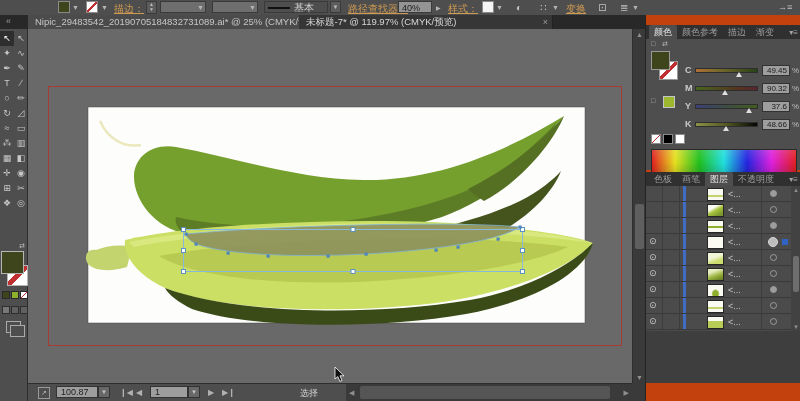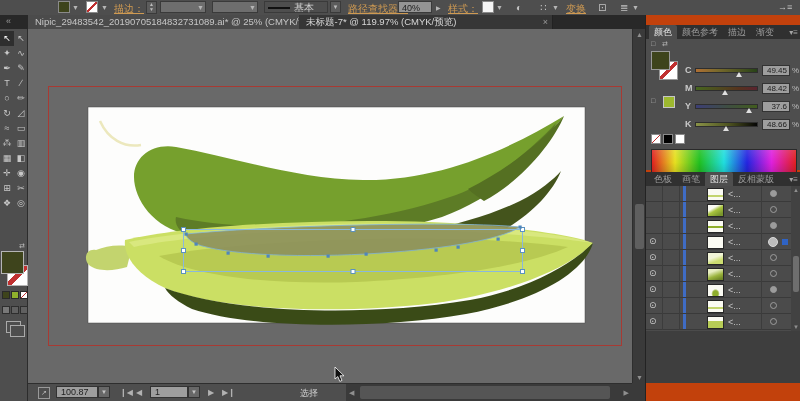--- a/index.html
+++ b/index.html
@@ -310,21 +310,21 @@
           <span class="chlab">C</span>
           <div class="chtrack ch-C"></div>
           <div class="chthumb" style="left: 93.1px;"></div>
           <div class="chval">49.45</div>
           <span class="chunit">%</span>
         </div>
         <div class="chrow" style="top: 44px;">
           <span class="chlab">M</span>
           <div class="chtrack ch-M"></div>
           <div class="chthumb" style="left: 79.24px;"></div>
-          <div class="chval">48.42</div>
+          <div class="chval">90.32</div>
           <span class="chunit">%</span>
         </div>
         <div class="chrow" style="top: 62px;">
           <span class="chlab">Y</span>
           <div class="chtrack ch-Y"></div>
           <div class="chthumb" style="left: 102.55px;"></div>
           <div class="chval">37.6</div>
           <span class="chunit">%</span>
         </div>
         <div class="chrow" style="top: 80px;">
@@ -339,21 +339,21 @@
     <div class="abs trio" style="left:17px;background:#000"></div>
     <div class="abs trio" style="left:29px;background:#fff"></div>
     <div class="abs" id="spectrum"></div>
   </div>
 
   <div class="abs pstrip" style="top:157px" id="layers-strip">
     <span id="layers-tabs" style="display:flex">
         <span class="ptab">色板</span>
         <span class="ptab">画笔</span>
         <span class="ptab act">图层</span>
-        <span class="ptab">反相蒙版</span>
+        <span class="ptab">不透明度</span>
       </span>
     <span class="abs pmenu">▾≡</span>
   </div>
 
   <div class="abs" id="layerslist">
     <div id="layer-rows">
         <div class="lrow" style="top: 0px;">
           <div class="ldiv" style="left: 16px;"></div>
           <div class="ldiv" style="left: 33px;"></div>
           <div class="ldiv" style="left: 115px;"></div>

